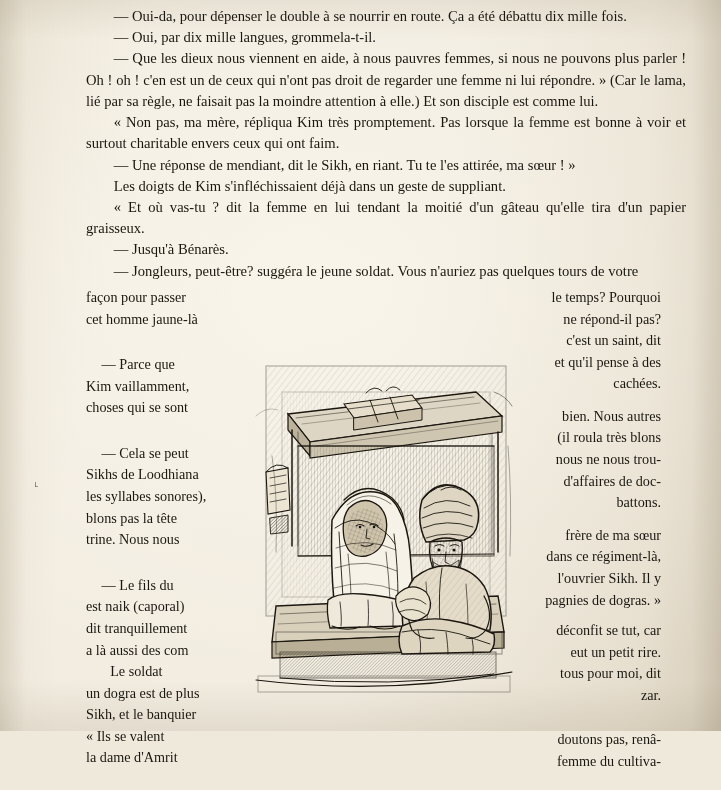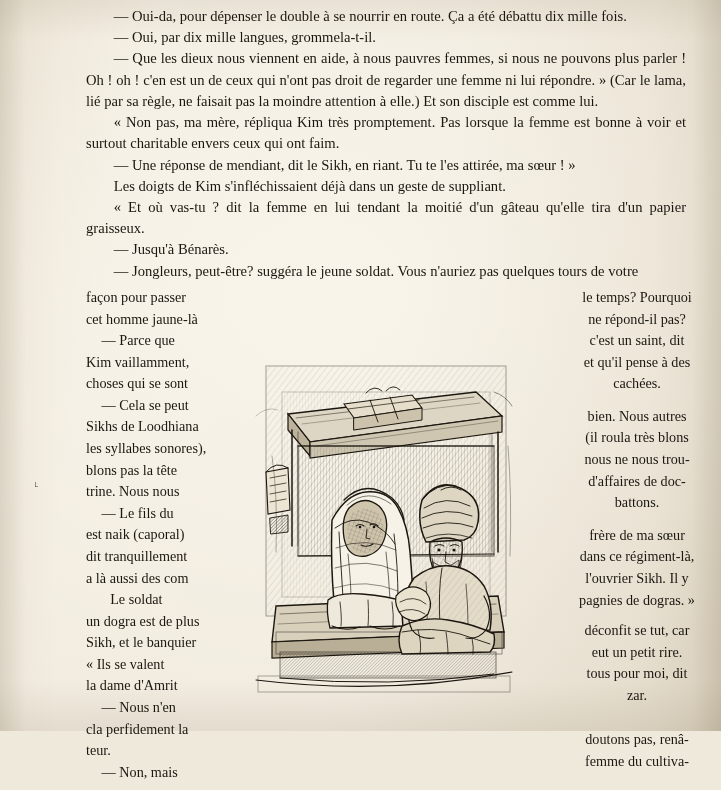--- a/index.html
+++ b/index.html
@@ -62,30 +62,31 @@
   .col p {
     margin: 0;
   }
   .col-left {
     left: 86px;
     top: 287px;
     width: 129px;
     text-align: justify;
   }
   .col-right {
-    left: 564px;
+    left: 515px;
     top: 287px;
     width: 146px;
-    text-align: center;
+    text-align: right;
   }
   .col .indent {
     text-indent: 1.7em;
   }
   .col .dashline {
     text-indent: 1.1em;
+    margin-top: 24px;
   }
 
   
   .illustration {
     position: absolute;
     left: 236px;
     top: 296px;
     width: 296px;
     height: 400px;
   }

